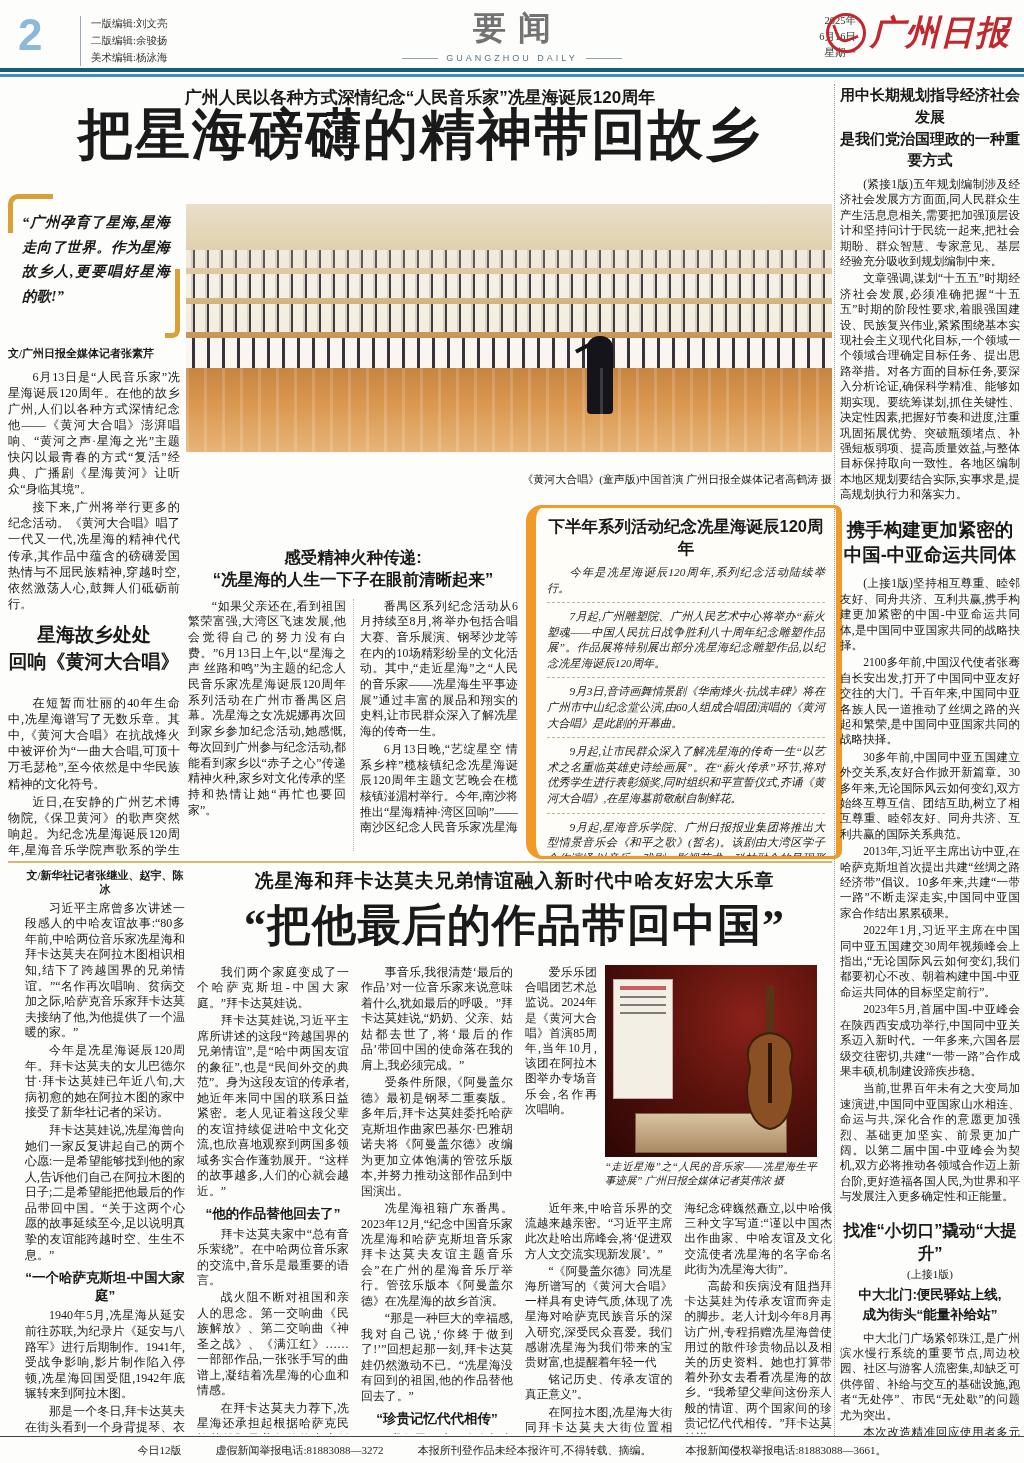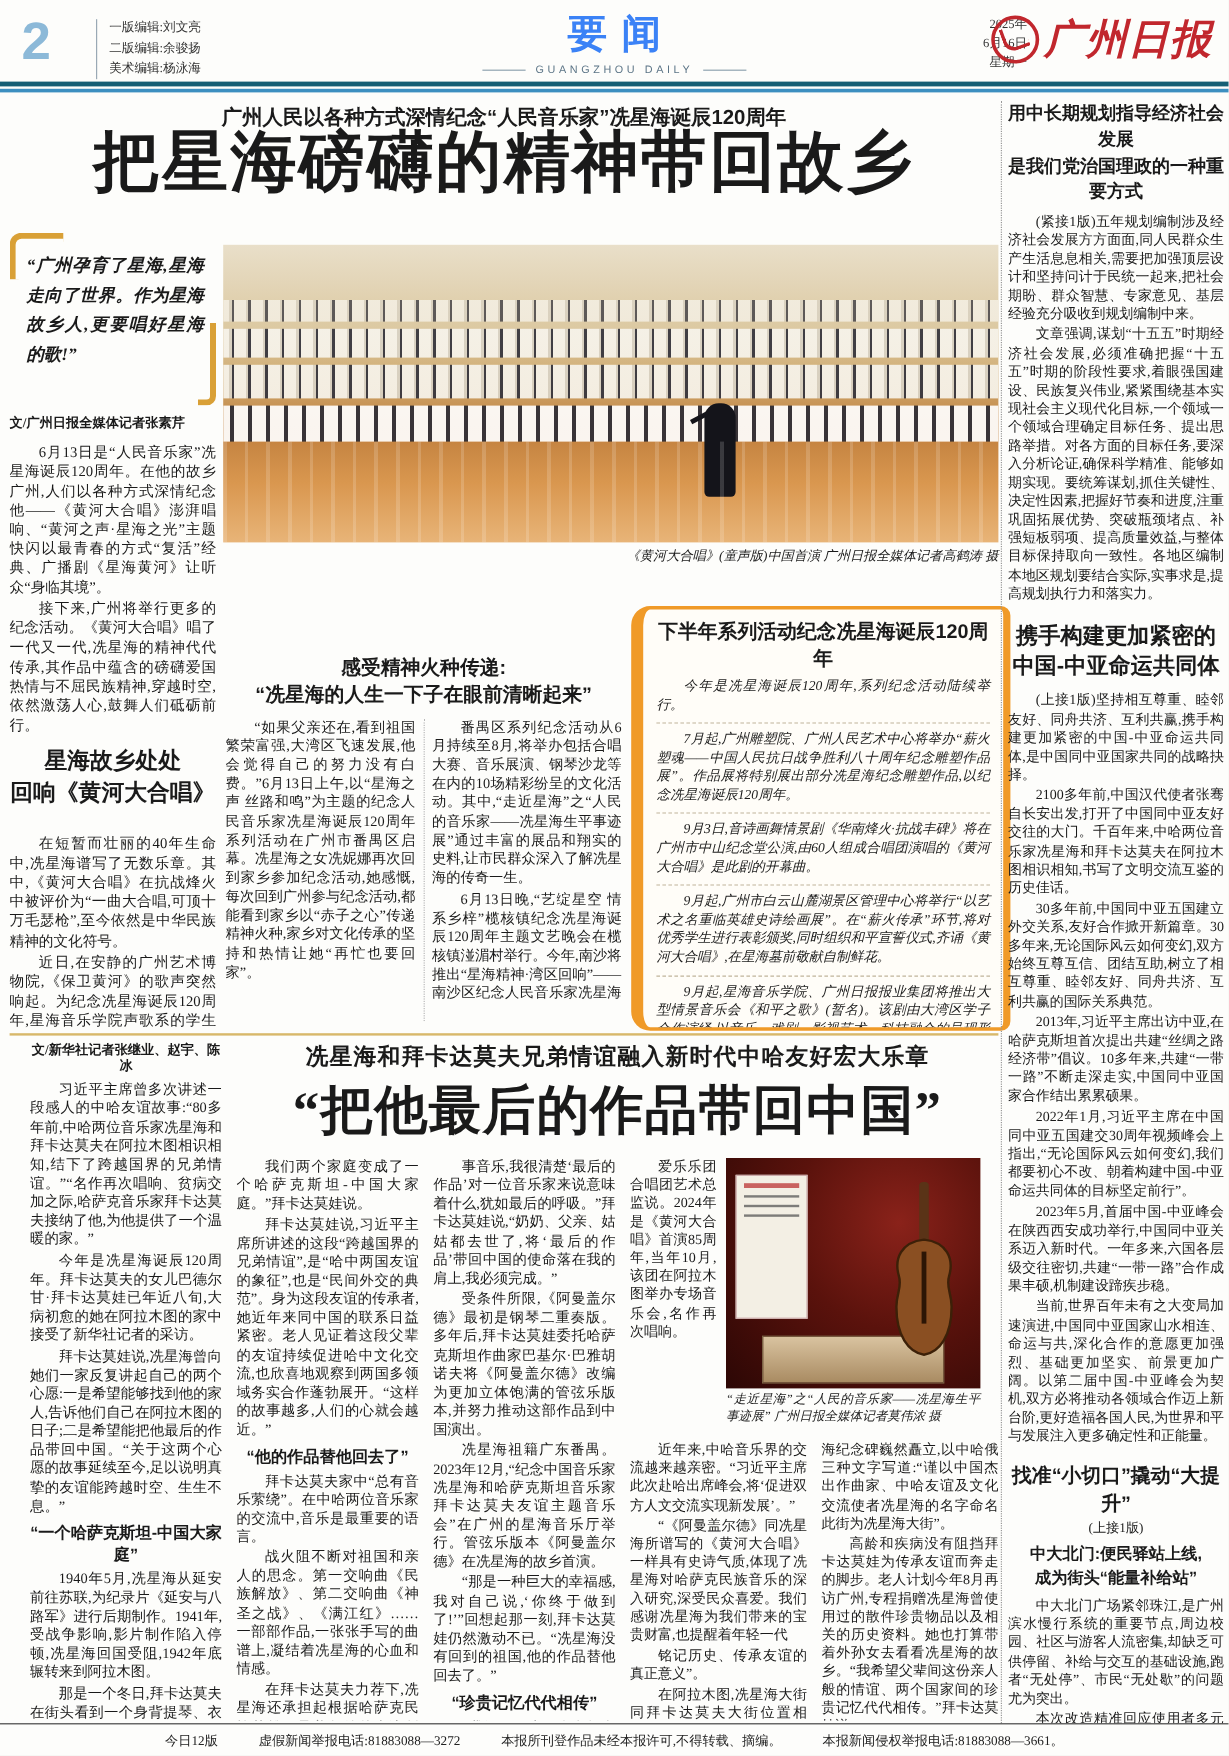--- a/index.html
+++ b/index.html
@@ -7,21 +7,21 @@
         font-family:"Liberation Serif","DejaVu Serif",serif;color:#1a1a1a;}
   .sans{font-family:"Liberation Sans","DejaVu Sans",sans-serif;}
   p{margin:0 0 2px 0;text-indent:2em;text-align:justify;}
 
   
   .pagenum{position:absolute;left:18px;top:10px;font-size:44px;font-weight:700;color:#8cb9d8;
            font-family:"Liberation Sans",sans-serif;}
   .editors{position:absolute;left:80px;top:16px;font-size:10.5px;line-height:1.6;color:#333;
            border-left:1px solid #9aa9b5;padding-left:10px;}
   .section-title-wrap{position:absolute;left:402px;top:6px;width:220px;text-align:center;}
-  .section-title{font-size:33px;font-weight:900;color:#3b82f6;letter-spacing:12px;text-indent:12px;
+  .section-title{font-size:33px;font-weight:900;color:#737373;letter-spacing:12px;text-indent:12px;
                  font-family:"Liberation Sans",sans-serif;}
   .section-en{display:flex;align-items:center;gap:8px;margin-top:2px;color:#5b7486;font-size:9px;
               letter-spacing:3px;font-family:"Liberation Sans",sans-serif;}
   .section-en::before,.section-en::after{content:"";flex:1;border-top:1px solid #8fa3b0;}
   .dateblock{position:absolute;right:168px;top:13px;text-align:right;font-size:10.5px;line-height:1.5;color:#333;}
   .masthead{position:absolute;right:14px;top:10px;display:flex;align-items:center;gap:4px;color:#c1272d;}
   .masthead .logo-circle{width:34px;height:34px;border:3px solid #c1272d;border-radius:50%;position:relative;}
   .masthead .logo-circle::after{content:"";position:absolute;left:6px;top:5px;width:18px;height:18px;
       border-left:3px solid #c1272d;border-bottom:3px solid #c1272d;transform:rotate(-20deg);border-radius:0 0 0 10px;}
   .masthead .logo-text{font-size:34px;font-weight:900;font-style:italic;letter-spacing:1px;}
@@ -57,21 +57,21 @@
   .choir-row.r1{top:46px;height:18px;opacity:.75;}
   .choir-row.r2{top:70px;}
   .choir-row.r3{top:100px;height:28px;}
   .choir-row.r4{top:134px;height:30px;background:repeating-linear-gradient(90deg,#ffffff 0 6px,#2c2c36 6px 9px,#ffffff 9px 15px);}
   .floor-sheen{position:absolute;left:0;right:0;top:164px;bottom:0;
      background:repeating-linear-gradient(90deg,rgba(255,255,255,.16) 0 3px,rgba(0,0,0,0) 3px 18px);}
   .conductor{position:absolute;left:62%;top:132px;width:26px;height:78px;background:#14141a;
      border-radius:12px 12px 4px 4px;}
   .conductor::before{content:"";position:absolute;left:-12px;top:10px;width:16px;height:4px;background:#14141a;
      transform:rotate(-28deg);}
-  .caption1{position:absolute;left:186px;top:456px;width:646px;text-align:right;font-size:11px;font-style:italic;}
+  .caption1{position:absolute;left:186px;top:472px;width:646px;text-align:right;font-size:11px;}
 
   
   .midart{position:absolute;left:188px;top:546px;width:330px;height:314px;overflow:hidden;}
   .midhead{text-align:center;font-weight:900;font-size:16.5px;line-height:1.35;font-family:"Liberation Sans",sans-serif;}
   .midbody{margin-top:8px;column-count:2;column-gap:14px;column-rule:1px dotted #b8b8b8;
            font-size:11.9px;line-height:1.32;height:252px;overflow:hidden;}
 
   
   .events{position:absolute;left:526px;top:505px;width:278px;height:332px;overflow:hidden;
           border:3px solid #f09a28;border-left:10px solid #f09a28;border-right:6px solid #f09a28;
@@ -197,21 +197,21 @@
         <p>6月13日晚,“艺绽星空 情系乡梓”榄核镇纪念冼星海诞辰120周年主题文艺晚会在榄核镇湴湄村举行。今年,南沙将推出“星海精神·湾区回响”——南沙区纪念人民音乐家冼星海诞辰120周年系列活动,15项活动串联“乐动星海”“星海竞韵”“文彩湾区”“文旅新声”四大篇章,立体化呈现冼星海的艺术成就与爱国情怀。</p>
       </div>
   </div>
 
   <div class="events">
     <div class="events-title">下半年系列活动纪念冼星海诞辰120周年</div>
     <div class="events-body">
         <p>今年是冼星海诞辰120周年,系列纪念活动陆续举行。</p>
         <p>7月起,广州雕塑院、广州人民艺术中心将举办“薪火塑魂——中国人民抗日战争胜利八十周年纪念雕塑作品展”。作品展将特别展出部分冼星海纪念雕塑作品,以纪念冼星海诞辰120周年。</p>
         <p>9月3日,音诗画舞情景剧《华南烽火·抗战丰碑》将在广州市中山纪念堂公演,由60人组成合唱团演唱的《黄河大合唱》是此剧的开幕曲。</p>
-        <p>9月起,广州市白云山麓湖景区管理中心将举行“以艺术之名重临英雄史诗绘画展”。在“薪火传承”环节,将对优秀学生进行表彰颁奖,同时组织和平宣誓仪式,齐诵《黄河大合唱》,在星海墓前敬献自制鲜花。</p>
+        <p>9月起,让市民群众深入了解冼星海的传奇一生“以艺术之名重临英雄史诗绘画展”。在“薪火传承”环节,将对优秀学生进行表彰颁奖,同时组织和平宣誓仪式,齐诵《黄河大合唱》,在星海墓前敬献自制鲜花。</p>
         <p>9月起,星海音乐学院、广州日报报业集团将推出大型情景音乐会《和平之歌》(暂名)。该剧由大湾区学子合作演绎,以音乐、戏剧、影视艺术、科技融合的呈现形式,生动讲释冼星海《黄河大合唱》《在太行山上》等作品,呈现冼星海的艺术理想和艺术人生。</p>
       </div>
   </div>
 
   <div class="bottomart">
     <div class="bcol1">
       <div class="byline2">文/新华社记者张继业、赵宇、陈冰</div>
       <div>
           <p>习近平主席曾多次讲述一段感人的中哈友谊故事:“80多年前,中哈两位音乐家冼星海和拜卡达莫夫在阿拉木图相识相知,结下了跨越国界的兄弟情谊。”“名作再次唱响、贫病交加之际,哈萨克音乐家拜卡达莫夫接纳了他,为他提供了一个温暖的家。”</p>
           <p>今年是冼星海诞辰120周年。拜卡达莫夫的女儿巴德尔甘·拜卡达莫娃已年近八旬,大病初愈的她在阿拉木图的家中接受了新华社记者的采访。</p>
@@ -300,21 +300,21 @@
     <div>
         <p>(紧接1版)五年规划编制涉及经济社会发展方方面面,同人民群众生产生活息息相关,需要把加强顶层设计和坚持问计于民统一起来,把社会期盼、群众智慧、专家意见、基层经验充分吸收到规划编制中来。</p>
         <p>文章强调,谋划“十五五”时期经济社会发展,必须准确把握“十五五”时期的阶段性要求,着眼强国建设、民族复兴伟业,紧紧围绕基本实现社会主义现代化目标,一个领域一个领域合理确定目标任务、提出思路举措。对各方面的目标任务,要深入分析论证,确保科学精准、能够如期实现。要统筹谋划,抓住关键性、决定性因素,把握好节奏和进度,注重巩固拓展优势、突破瓶颈堵点、补强短板弱项、提高质量效益,与整体目标保持取向一致性。各地区编制本地区规划要结合实际,实事求是,提高规划执行力和落实力。</p>
       </div>
     <div class="sb-h2">
       <div>携手构建更加紧密的</div>
       <div>中国-中亚命运共同体</div>
     </div>
     <div>
         <p>(上接1版)坚持相互尊重、睦邻友好、同舟共济、互利共赢,携手构建更加紧密的中国-中亚命运共同体,是中国同中亚国家共同的战略抉择。</p>
-        <p>2100多年前,中国汉代使者张骞自长安出发,打开了中国同中亚友好交往的大门。千百年来,中哈两位音乐家冼星海和拜卡达莫夫在阿拉木图相识相知,书写了文明交流互鉴的历史佳话。</p>
+        <p>2100多年前,中国汉代使者张骞自长安出发,打开了中国同中亚友好交往的大门。千百年来,中国同中亚各族人民一道推动了丝绸之路的兴起和繁荣,是中国同中亚国家共同的战略抉择。</p>
         <p>30多年前,中国同中亚五国建立外交关系,友好合作掀开新篇章。30多年来,无论国际风云如何变幻,双方始终互尊互信、团结互助,树立了相互尊重、睦邻友好、同舟共济、互利共赢的国际关系典范。</p>
         <p>2013年,习近平主席出访中亚,在哈萨克斯坦首次提出共建“丝绸之路经济带”倡议。10多年来,共建“一带一路”不断走深走实,中国同中亚国家合作结出累累硕果。</p>
         <p>2022年1月,习近平主席在中国同中亚五国建交30周年视频峰会上指出,“无论国际风云如何变幻,我们都要初心不改、朝着构建中国-中亚命运共同体的目标坚定前行”。</p>
         <p>2023年5月,首届中国-中亚峰会在陕西西安成功举行,中国同中亚关系迈入新时代。一年多来,六国各层级交往密切,共建“一带一路”合作成果丰硕,机制建设蹄疾步稳。</p>
         <p>当前,世界百年未有之大变局加速演进,中国同中亚国家山水相连、命运与共,深化合作的意愿更加强烈、基础更加坚实、前景更加广阔。以第二届中国-中亚峰会为契机,双方必将推动各领域合作迈上新台阶,更好造福各国人民,为世界和平与发展注入更多确定性和正能量。</p>
       </div>
     <div class="sb-h3">找准“小切口”撬动“大提升”</div>
     <div class="sb-note">(上接1版)</div>
     <div class="sb-h4">
       <div>中大北门:便民驿站上线,</div>

